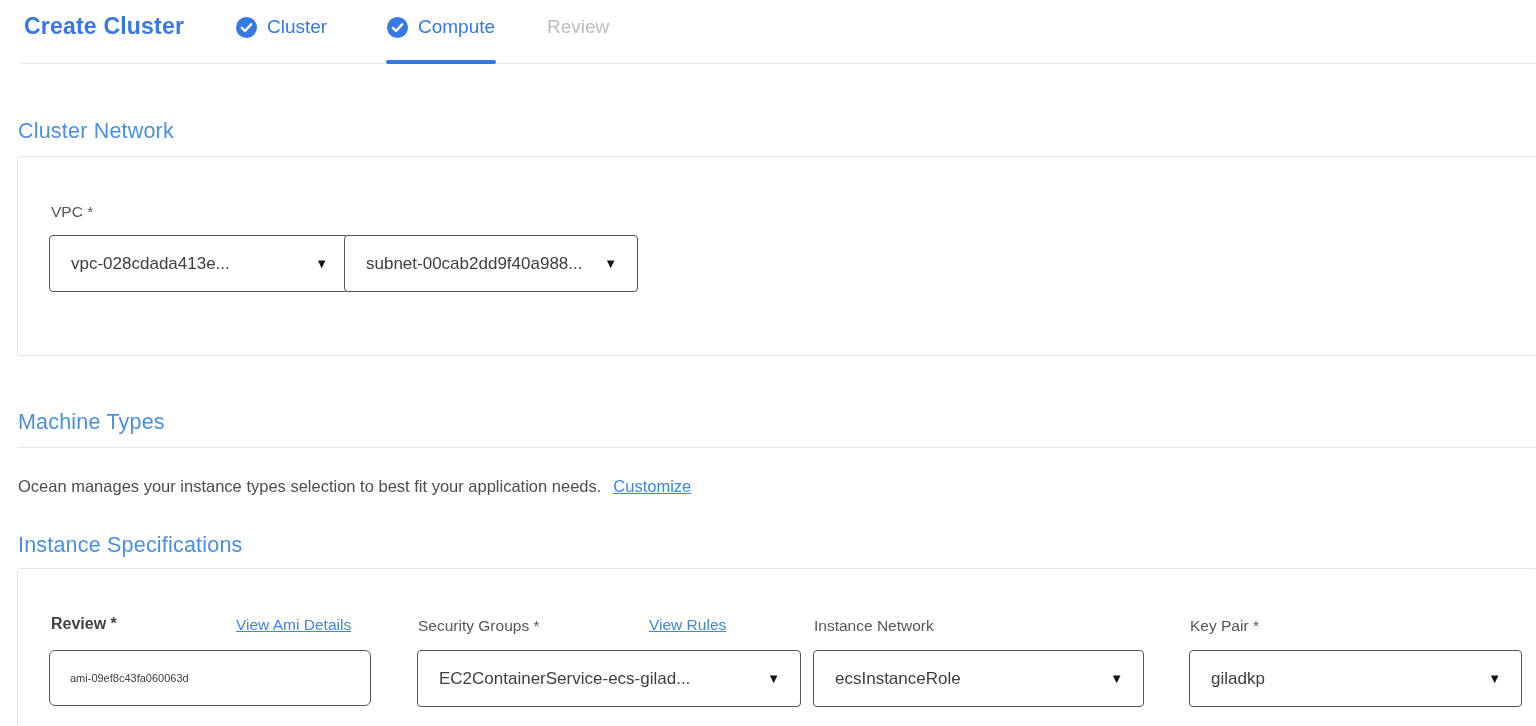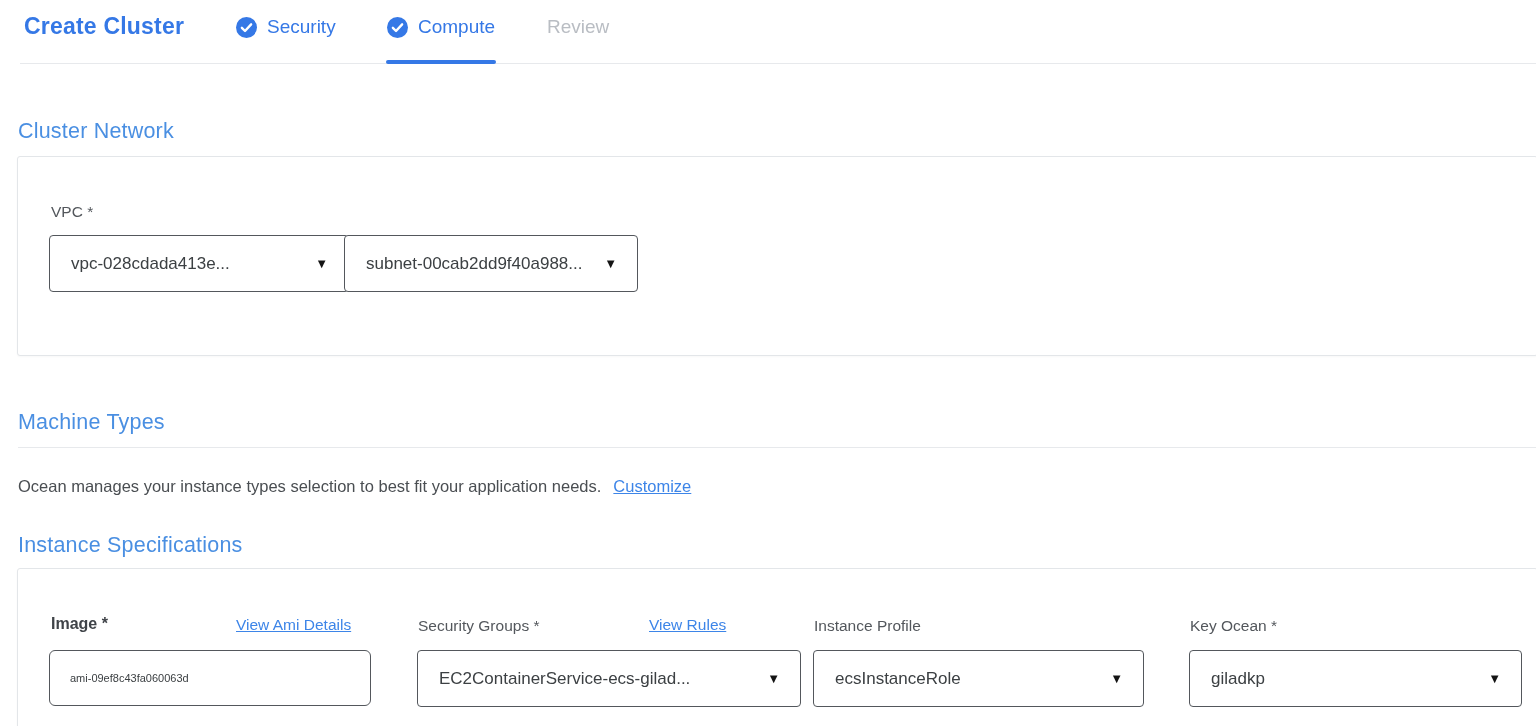--- a/index.html
+++ b/index.html
@@ -113,21 +113,21 @@
 </head>
 <body>
 
 <div class="abs page-title">Create Cluster</div>
 
 <div class="abs tab" style="left:236px;">
   <svg class="check-icon" viewBox="0 0 24 24">
     <circle cx="12" cy="12" r="12" fill="#3578e6"></circle>
     <path d="M6.7 12.4l3.6 3.6 7-7.6" stroke="#ffffff" stroke-width="2.7" fill="none" stroke-linecap="round" stroke-linejoin="round"></path>
   </svg>
-  <span>Security</span>
+  <span>Cluster</span>
 </div>
 
 <div class="abs tab" style="left:387px;">
   <svg class="check-icon" viewBox="0 0 24 24">
     <circle cx="12" cy="12" r="12" fill="#3578e6"></circle>
     <path d="M6.7 12.4l3.6 3.6 7-7.6" stroke="#ffffff" stroke-width="2.7" fill="none" stroke-linecap="round" stroke-linejoin="round"></path>
   </svg>
   <span>Compute</span>
 </div>
 
@@ -158,37 +158,37 @@
 <div class="abs divider" style="left:18px; right:0; top:447px;"></div>
 
 <div class="abs description" style="left:18px; top:477px;">
   <span>Ocean manages your instance types selection to best fit your application needs.</span><span class="inline-link">Customize</span>
 </div>
 
 <div class="abs section-heading" style="left:18px; top:533px;">Instance Specifications</div>
 
 <div class="abs card" style="top:568px; height:220px;">
 
-  <div class="abs field-label strong" style="left:33px; top:46px;">Image *</div>
+  <div class="abs field-label strong" style="left:33px; top:46px;">Review *</div>
   <div class="abs inline-link" style="left:218px; top:47px;">View Ami Details</div>
   <div class="abs" style="left:31px; top:81px; width:322px;">
     <input class="text-input" type="text" value="ami-09ef8c43fa060063d" style="">
   </div>
 
   <div class="abs field-label" style="left:400px; top:48px;">Security Groups *</div>
   <div class="abs inline-link" style="left:631px; top:47px;">View Rules</div>
   <div class="abs select-box" style="left:399px; top:81px; width:384px;">
     <span class="value">EC2ContainerService-ecs-gilad...</span>
     <span class="caret">▼</span>
   </div>
 
-  <div class="abs field-label" style="left:796px; top:48px;">Instance Profile</div>
+  <div class="abs field-label" style="left:796px; top:48px;">Instance Network</div>
   <div class="abs select-box" style="left:795px; top:81px; width:331px;">
     <span class="value">ecsInstanceRole</span>
     <span class="caret">▼</span>
   </div>
 
-  <div class="abs field-label" style="left:1172px; top:48px;">Key Ocean *</div>
+  <div class="abs field-label" style="left:1172px; top:48px;">Key Pair *</div>
   <div class="abs select-box" style="left:1171px; top:81px; width:333px;gap:38px;">
     <span class="value">giladkp</span>
     <span class="caret">▼</span>
   </div>
 </div>
 
 </body></html>

